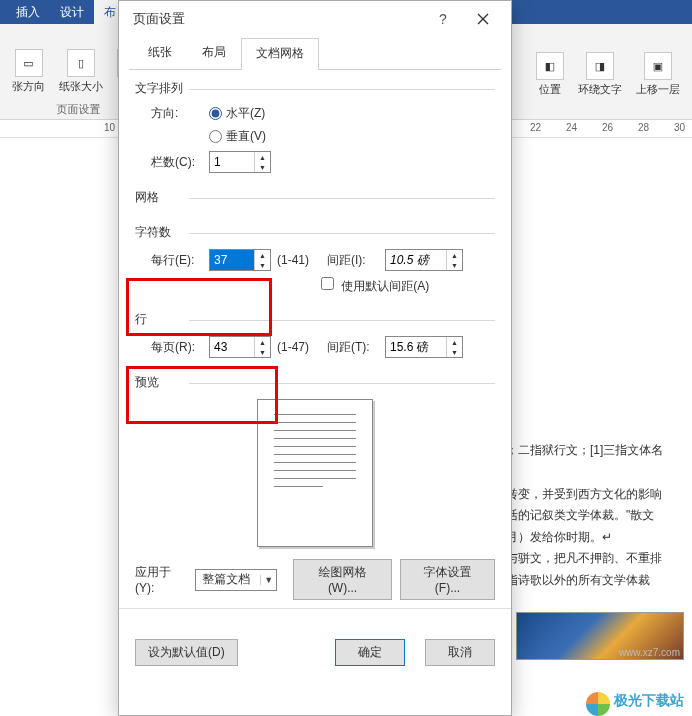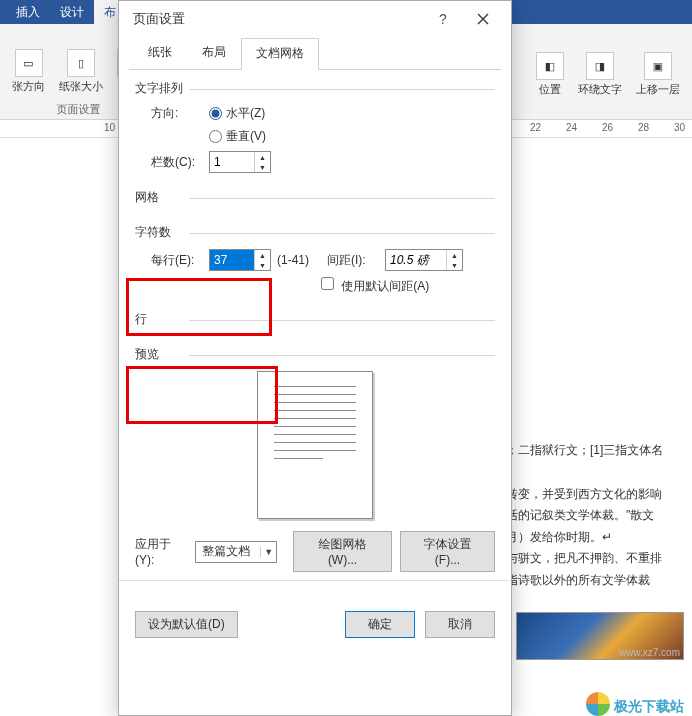--- a/index.html
+++ b/index.html
@@ -61,28 +61,28 @@
 .preview-box .ln.short { width: 60%; }
 
 .dlg-bottom { display: flex; align-items: center; gap: 8px; margin-top: 12px; }
 .combo { border: 1px solid #888; height: 22px; display: inline-flex; align-items: center; background: #fff; }
 .combo span { padding: 0 6px; min-width: 64px; font-size: 12px; }
 .combo .dd { width: 16px; border-left: 1px solid #ccc; text-align: center; font-size: 9px; color: #444; }
 
 .btn { border: 1px solid #adadad; background: #e1e1e1; padding: 4px 12px; font-size: 12px; color: #333; cursor: pointer; min-width: 70px; text-align: center; }
 .btn.primary { border-color: #0078d7; }
 
-.footer-row { display: flex; align-items: center; gap: 10px; margin-top: 18px; padding-top: 12px; }
+.footer-row { display: flex; align-items: center; gap: 20px; margin-top: 18px; padding-top: 12px; }
 .footer-row .spacer { flex: 1; }
 
 hr.sep { border: none; border-top: 1px solid #e0e0e0; margin: 8px -16px 0; }
 
 
 .thumb { position: absolute; right: 8px; bottom: 18px; width: 168px; height: 48px; background: linear-gradient(135deg,#1a4a8a,#3b6fb5 40%,#e8a83c 60%,#7a3d2a); border: 1px solid #999; }
-.watermark { position: absolute; right: 8px; bottom: 0; display: flex; align-items: flex-end; gap: 4px; font-size: 14px; color: #3ca4cf; font-weight: bold; }
+.watermark { position: absolute; right: 8px; bottom: 0; display: flex; align-items: flex-start; gap: 4px; font-size: 14px; color: #3ca4cf; font-weight: bold; }
 .watermark .logo { width: 24px; height: 24px; border-radius: 50%; background: conic-gradient(#f7d23e 0 90deg, #6dc04a 90deg 180deg, #3ca4cf 180deg 270deg, #f08a3e 270deg 360deg); }
 .url { position: absolute; right: 12px; bottom: 60px; font-size: 10px; color: #bbb; }
 </style>
 </head>
 <body>
 
 <div class="ribbon-tabs">
   <div class="ribbon-tab">插入</div>
   <div class="ribbon-tab">设计</div>
   <div class="ribbon-tab active">布</div>
@@ -228,20 +228,40 @@
       <div class="row" style="margin-left:186px">
         <label>
           <input type="checkbox" style="">
           <span>使用默认间距(A)</span>
         </label>
       </div>
     </fieldset>
 
     <fieldset class="sect">
       <span class="sect-title">行</span>
+      <div class="row">
+        <span class="lab">每页(R):</span>
+        <div class="spin">
+          <input value="43" style="">
+          <div class="arrows">
+              <div>▲</div>
+              <div>▼</div>
+            </div>
+        </div>
+        <span>(1-47)</span>
+        <span style="width:6px"></span>
+        <span class="lab">间距(T):</span>
+        <div class="spin" style="width:78px">
+          <input style="width: 60px;" value="15.6 磅">
+          <div class="arrows">
+              <div>▲</div>
+              <div>▼</div>
+            </div>
+        </div>
+      </div>
     </fieldset>
 
     <fieldset class="sect">
       <span class="sect-title">预览</span>
       <div class="preview-box">
         <div class="ln"></div>
           <div class="ln"></div>
           <div class="ln"></div>
           <div class="ln"></div>
         <div class="ln"></div>

